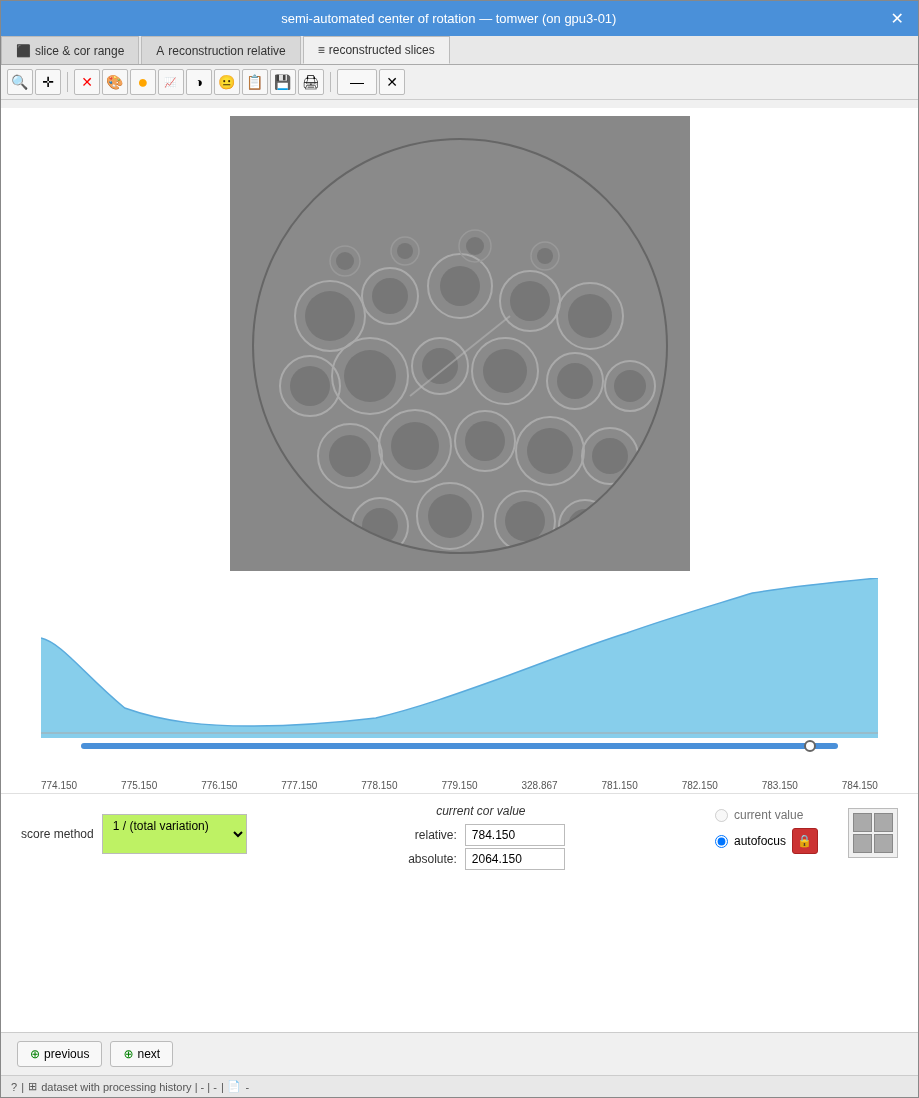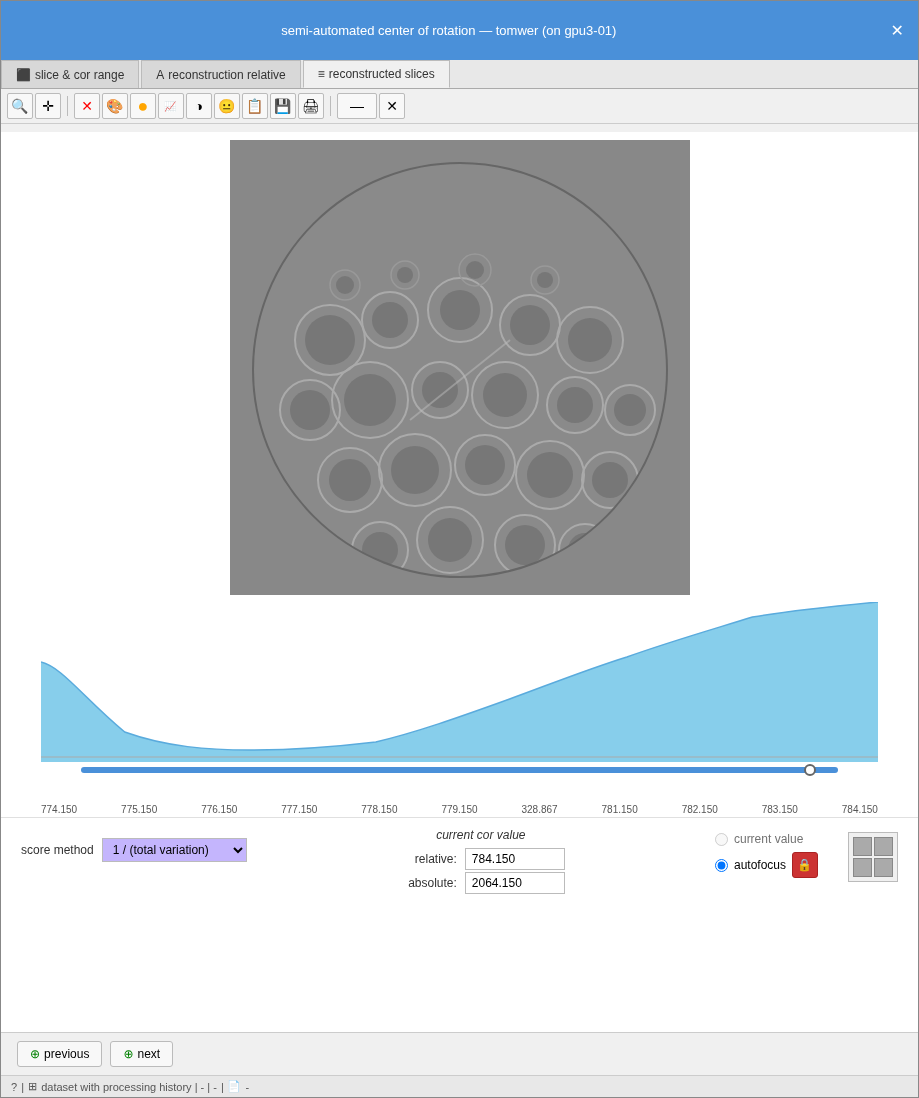--- a/index.html
+++ b/index.html
@@ -16,21 +16,21 @@
       height: 1098px;
       background: #f0f0f0;
       border: 1px solid #888;
       display: flex;
       flex-direction: column;
     }
     .titlebar {
       background: #4a90d9;
       color: white;
       text-align: center;
-      padding: 20px 10px;
+      padding: 8px 10px;
       font-size: 13px;
       font-weight: 500;
       display: flex;
       justify-content: space-between;
       align-items: center;
       flex-shrink: 0;
     }
     .titlebar-title { flex: 1; text-align: center; }
     .close-btn {
       background: none;
@@ -160,24 +160,24 @@
       flex-shrink: 0;
     }
     .score-method-group {
       display: flex;
       align-items: center;
       gap: 8px;
       margin-top: 10px;
     }
     .score-label { font-size: 12px; color: #333; }
     .score-select {
-      padding: 3px 20px 3px 6px;
-      font-size: 12px;
-      border: 1px solid #bbb;
-      background: #c4b5fd;
+      padding: 3px 20px 19px 6px;
+      font-size: 12px;
+      border: 1px solid #bbb;
+      background: #bef264;
       appearance: auto;
     }
     .cor-value-group {
       display: flex;
       flex-direction: column;
       gap: 2px;
     }
     .cor-value-title {
       font-size: 12px;
       color: #333;

